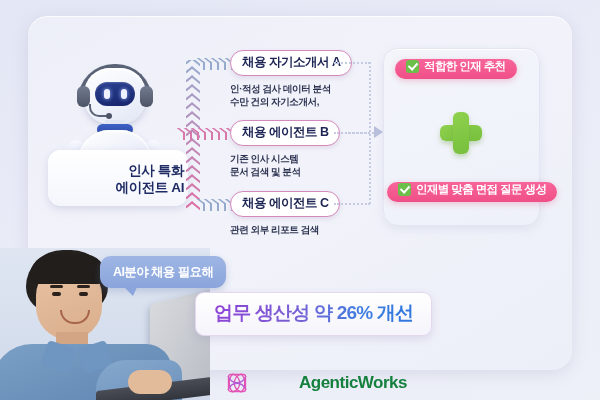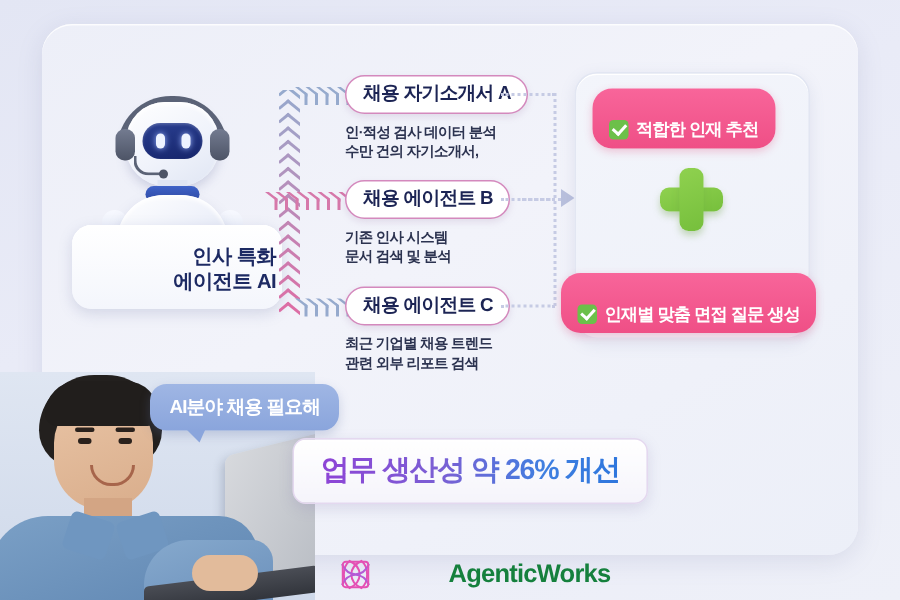--- a/index.html
+++ b/index.html
@@ -103,36 +103,36 @@
 
   
   .result{
     position:absolute;left:383px;top:48px;width:155px;height:176px;
     background:linear-gradient(160deg,#f3f5fb 0%,#eef1f9 100%);
     border:1px solid #e2e6f2;border-radius:15px;
     box-shadow:0 3px 10px rgba(120,128,170,.14), inset 0 1px 0 #fff;
   }
   .badge{
     position:absolute;display:flex;align-items:center;gap:5px;
-    padding:20px 11px 5px;border-radius:13px;
+    padding:0 11px 5px;border-radius:13px;
     background:linear-gradient(180deg,#f8659a,#ef4f86);
     box-shadow:0 2px 6px rgba(226,80,130,.3);
     white-space:nowrap;
   }
   .badge span.txt{color:#ffffff;font-weight:bold;font-size:11.5px;letter-spacing:-.6px;}
   .check{
     width:13px;height:13px;border-radius:3px;background:#6cc04a;
     display:flex;align-items:center;justify-content:center;flex:none;
   }
   .check i{
     display:block;width:4px;height:7px;border:solid #ffffff;border-width:0 2px 2px 0;
     transform:rotate(42deg);margin-bottom:2px;
   }
   .badge-top{left:395px;top:59px;}
-  .badge-bot{left:374px;top:182px;}
+  .badge-bot{left:387px;top:182px;}
 
   .plus{position:absolute;left:440px;top:112px;width:42px;height:42px;}
   .plus b{position:absolute;background:linear-gradient(160deg,#8fd14f,#76bf3c);border-radius:6px;box-shadow:0 3px 5px rgba(110,160,70,.35);}
   .plus b.hz{left:0;top:13px;width:42px;height:16px;}
   .plus b.vt{left:13px;top:0;width:16px;height:42px;}
 
   
   .person{position:absolute;left:0;top:248px;width:210px;height:152px;overflow:hidden;}
   .p-bg{position:absolute;inset:0;background:linear-gradient(180deg,#dfe6f2,#cfd9ea);}
   .p-hair{position:absolute;left:26px;top:2px;width:82px;height:62px;border-radius:44px 44px 30px 30px;background:#23201e;}
@@ -278,21 +278,20 @@
     <div class="agent-pill">채용 에이전트 B</div>
     <div class="agent-desc">
       <div>기존 인사 시스템</div>
       <div>문서 검색 및 분석</div>
     </div>
   </div>
 
   <div class="agent agent-c">
     <div class="agent-pill">채용 에이전트 C</div>
     <div class="agent-desc">
-      <div>최근 기업별 채용 트렌드</div>
       <div>관련 외부 리포트 검색</div>
     </div>
   </div>
 
   <div class="dot-h d1"></div>
   <div class="dot-h d2"></div>
   <div class="dot-h d3"></div>
   <div class="dot-v dv"></div>
   <div class="dot-h d4"></div>
   <div class="arrow-right"></div>

